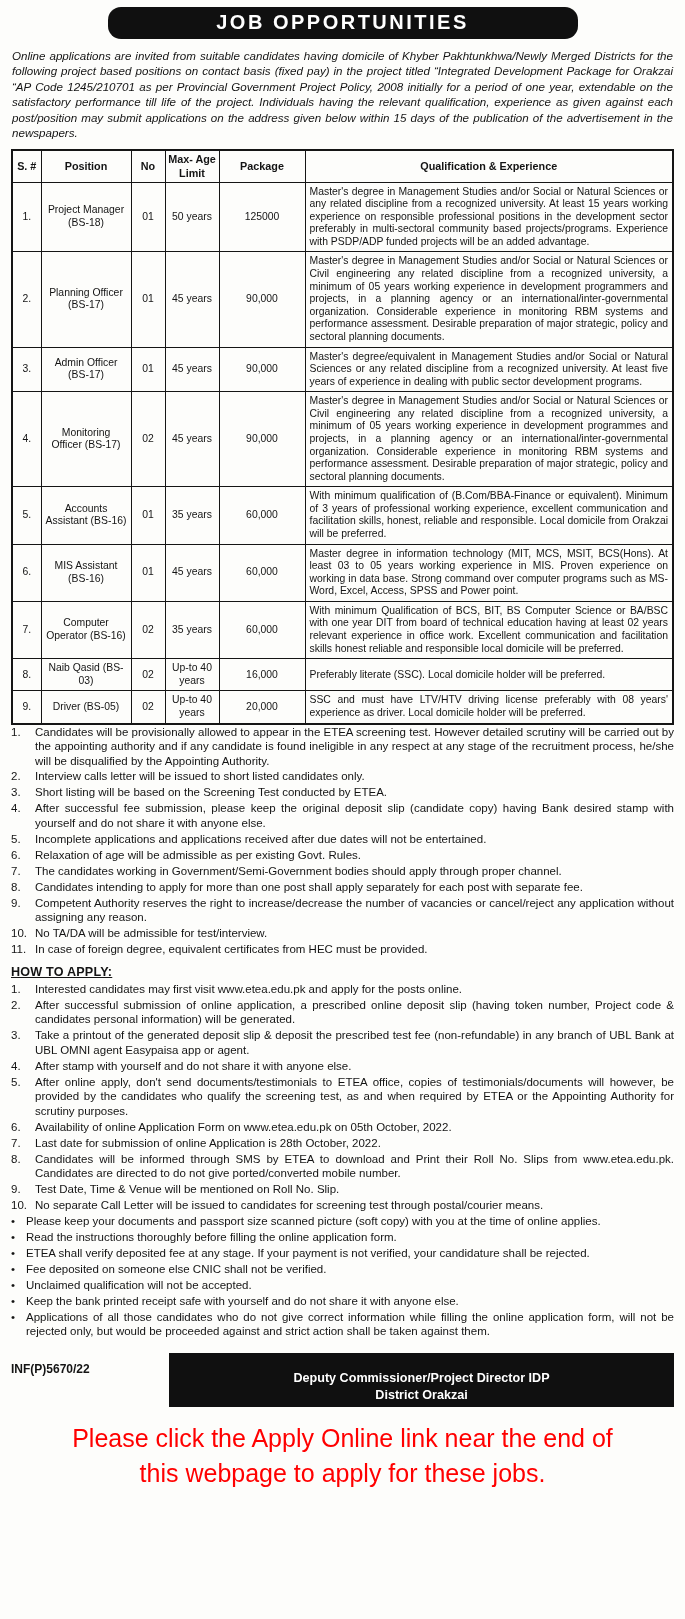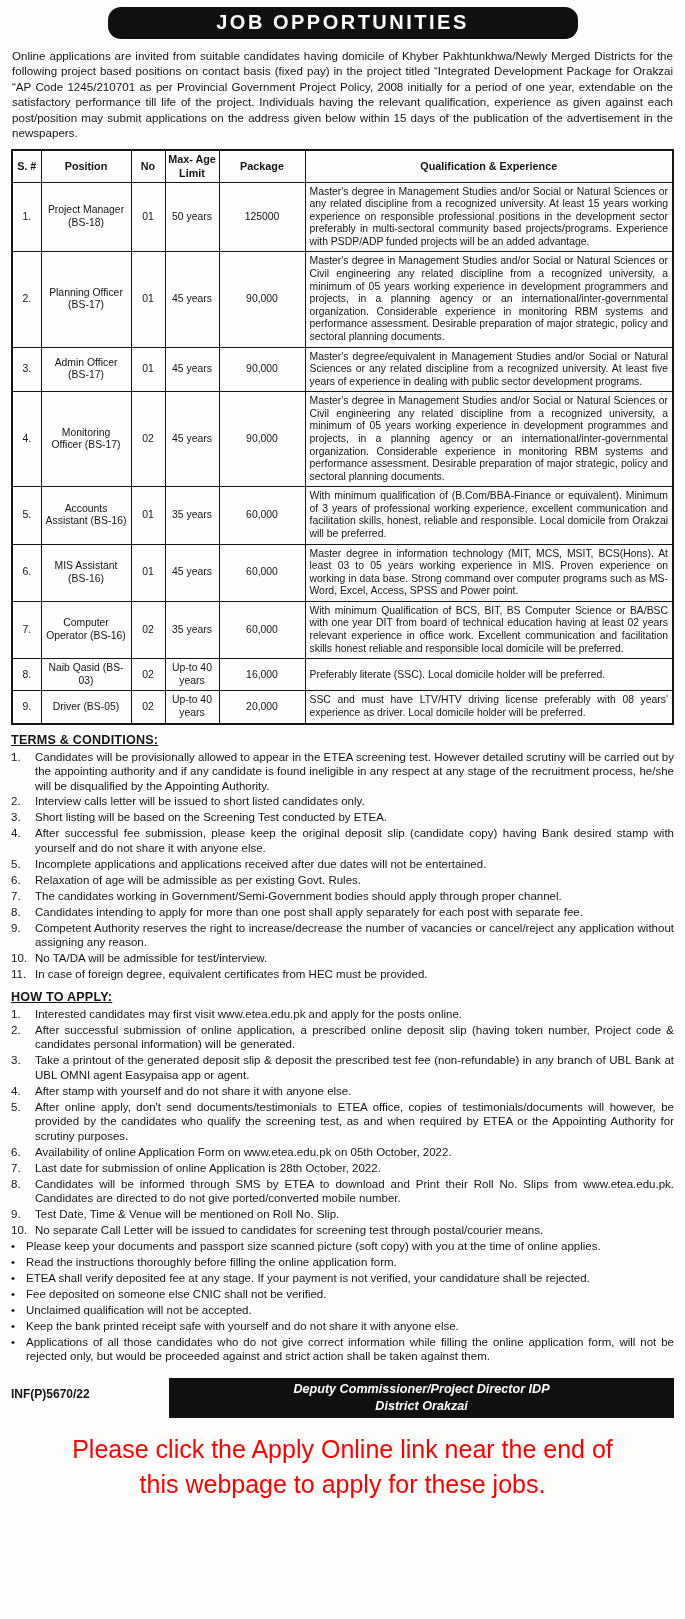--- a/index.html
+++ b/index.html
@@ -25,20 +25,21 @@
     font-weight: bold;
     font-size: 20px;
     letter-spacing: 2.5px;
     padding: 4px 0 5px 0;
   }
   .intro {
     font-size: 11.6px;
     line-height: 1.33;
     text-align: justify;
     margin: 4px 1px 9px 1px;
+    font-style: italic;
   }
   table.jobs {
     width: 100%;
     border-collapse: collapse;
     border: 2px solid #151515;
   }
   table.jobs th, table.jobs td {
     border: 1.2px solid #151515;
     padding: 3px 4px;
     font-size: 10.4px;
@@ -86,22 +87,21 @@
     padding-top: 9px;
   }
   .sig-box {
     flex: 1;
     background: var(--banner_bg, #101010);
     color: var(--banner_text, #ffffff);
     text-align: center;
     font-weight: bold;
     font-size: 12.6px;
     line-height: 1.32;
-    padding: 3px 4px 4px 4px;
-    font-style: italic;
+    padding: 17px 4px 4px 4px;
   }
   .apply-note {
     margin: 14px auto 0 auto;
     max-width: 575px;
     text-align: center;
     color: var(--highlight, #ff0000);
     font-size: 25px;
     line-height: 1.38;
   }
 </style>
@@ -211,21 +211,20 @@
           <td class="center">9.</td>
           <td class="center">Driver (BS-05)</td>
           <td class="center">02</td>
           <td class="center">Up-to 40 years</td>
           <td class="center">20,000</td>
           <td class="qual">SSC and must have LTV/HTV driving license preferably with 08 years' experience as driver. Local domicile holder will be preferred.</td>
         </tr>
       </tbody>
   </table>
 
-  <div class="sec-heading">TERMS &amp; CONDITIONS:</div>
   <div class="numlist">
 
       <div class="item">
         <span class="num">1.</span>
         <span class="txt">Candidates will be provisionally allowed to appear in the ETEA screening test. However detailed scrutiny will be carried out by the appointing authority and if any candidate is found ineligible in any respect at any stage of the recruitment process, he/she will be disqualified by the Appointing Authority.</span>
       </div>
 
       <div class="item">
         <span class="num">2.</span>
         <span class="txt">Interview calls letter will be issued to short listed candidates only.</span>

